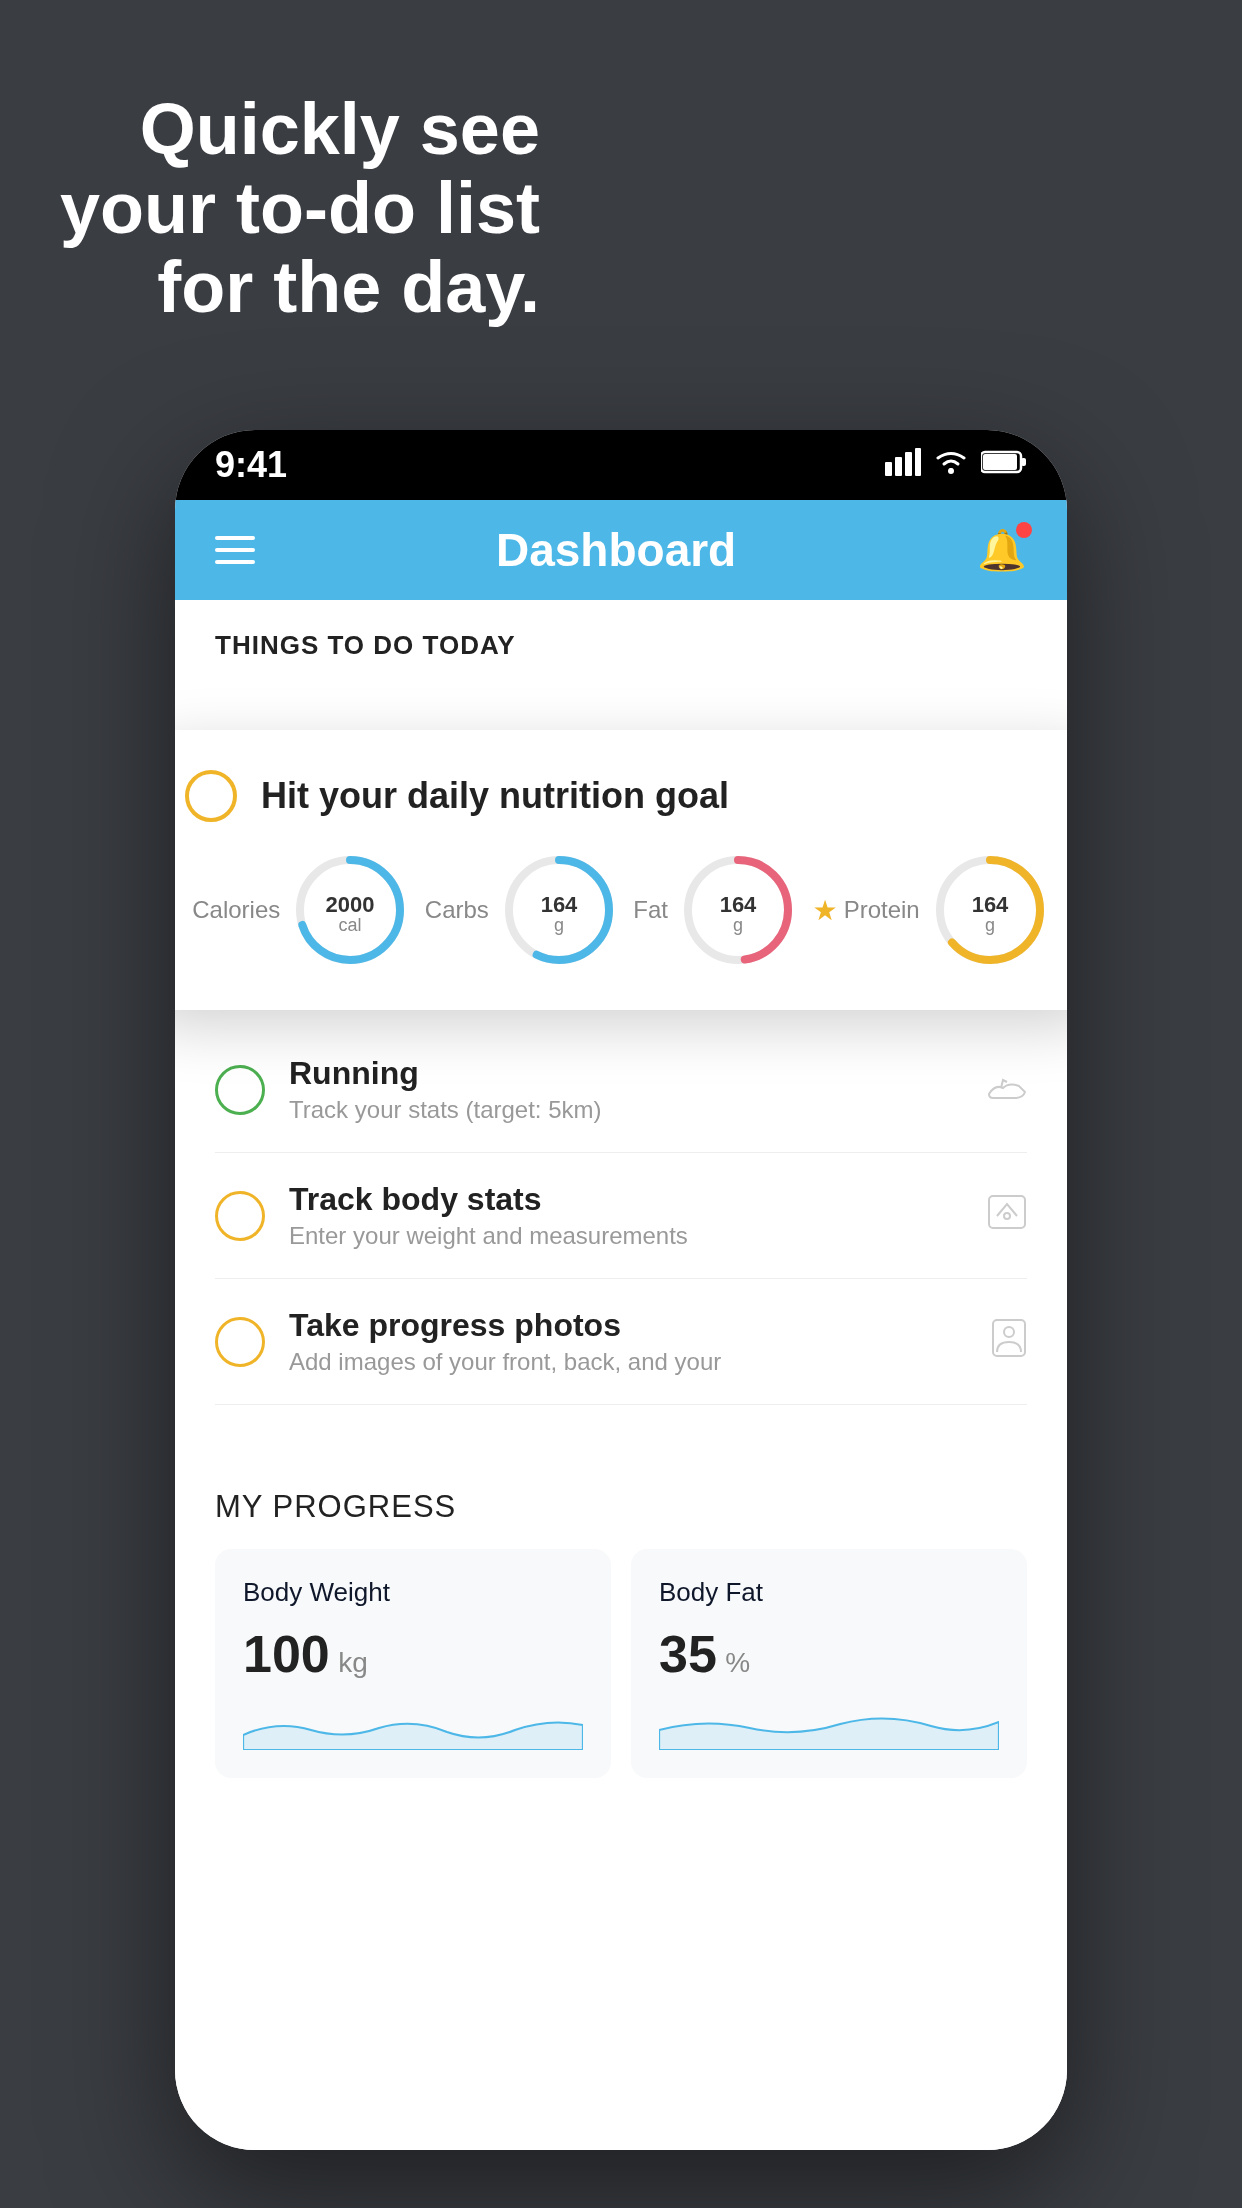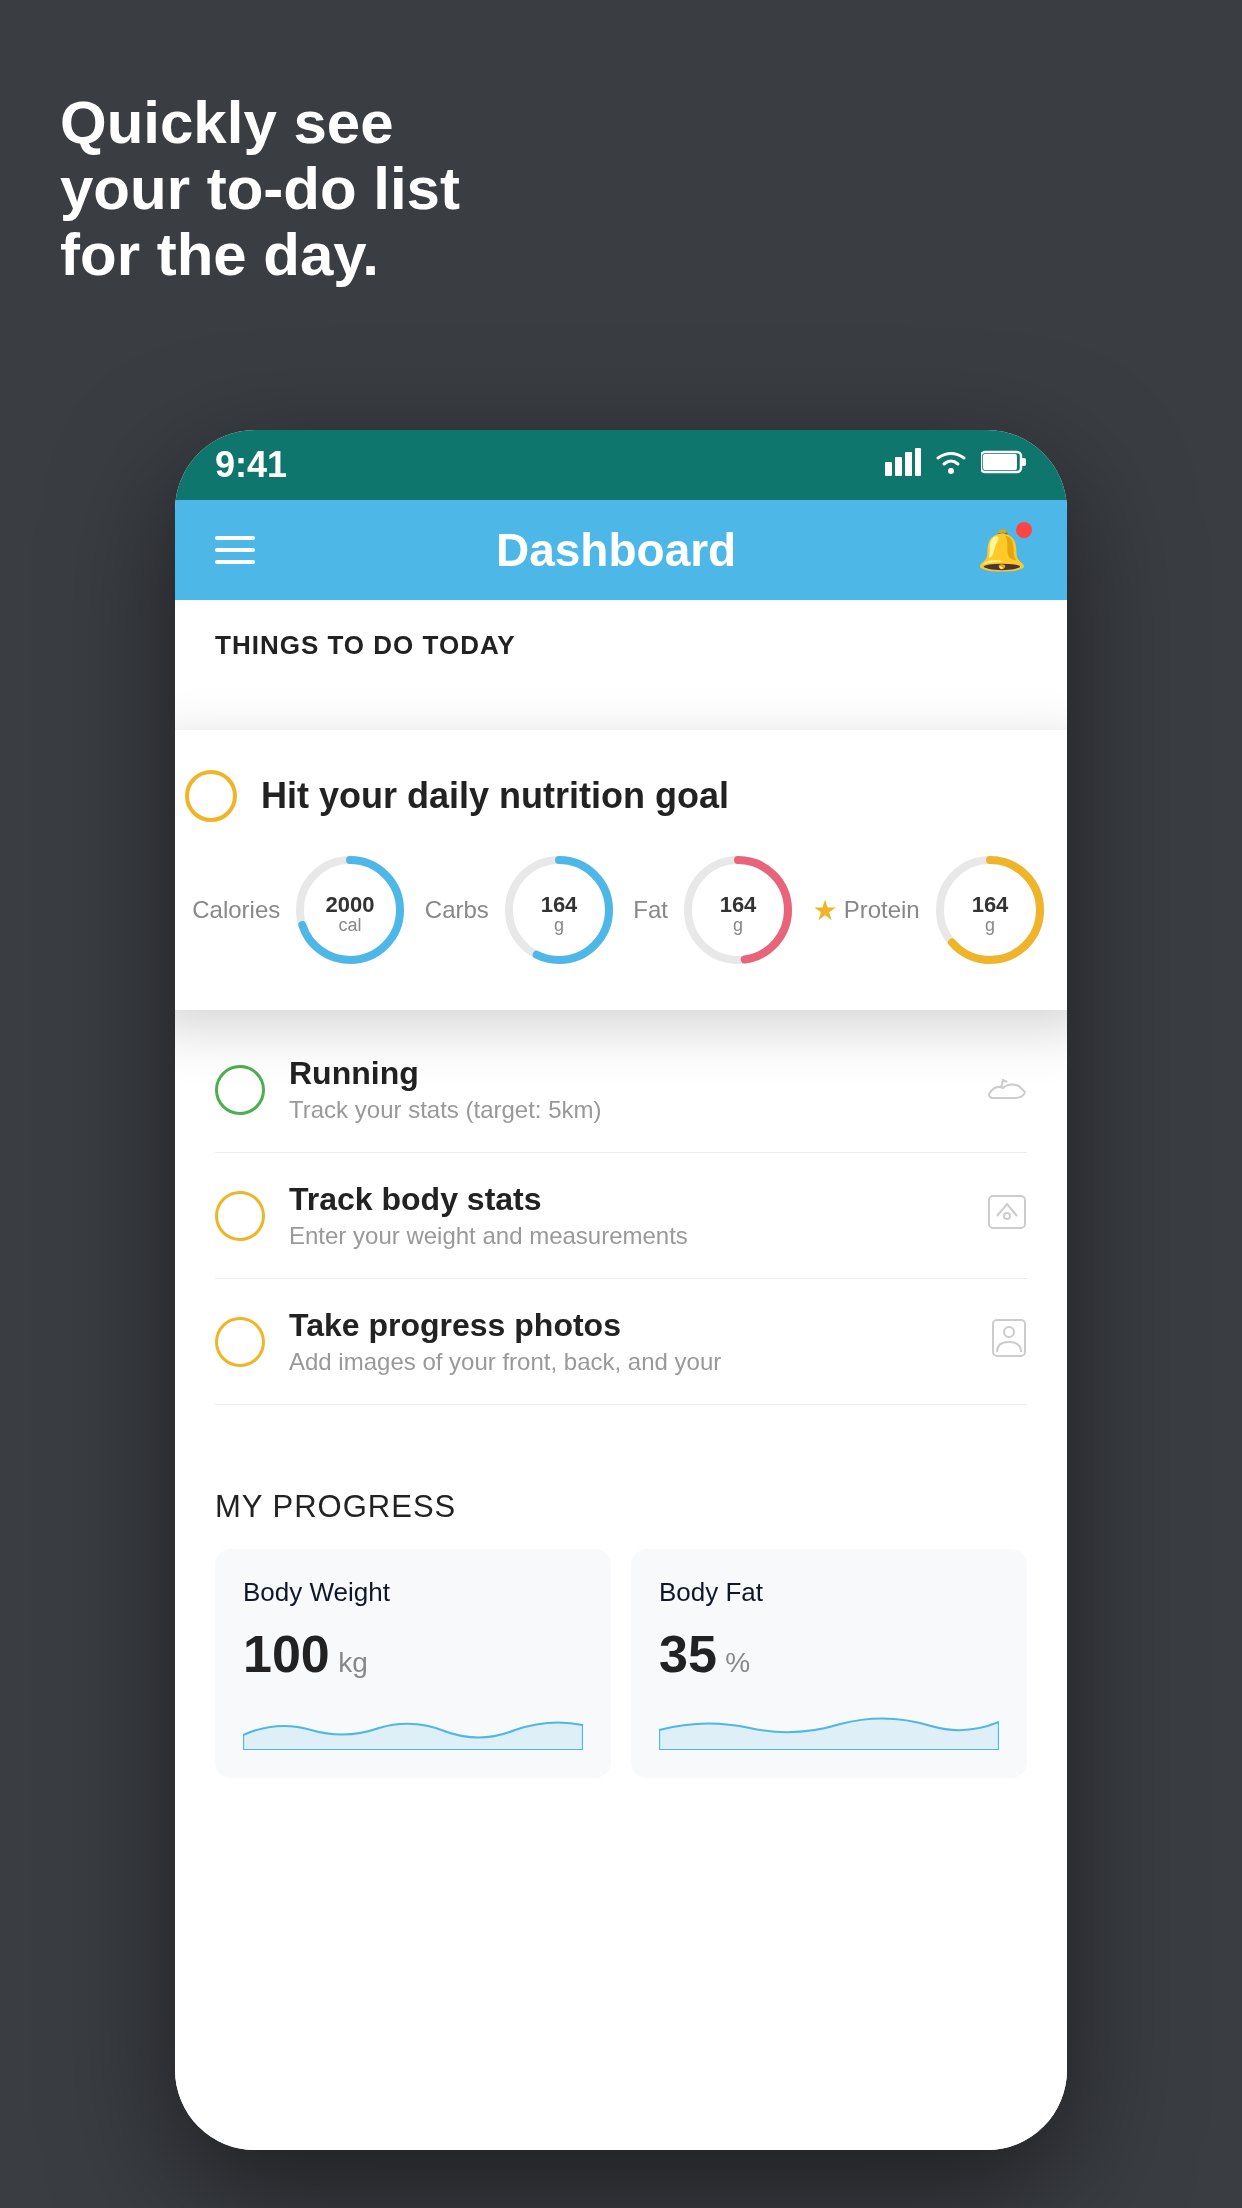--- a/index.html
+++ b/index.html
@@ -11,43 +11,44 @@
       position: relative;
       overflow: hidden;
     }
 
     
     .headline {
       position: absolute;
       top: 90px;
       left: 60px;
       color: #ffffff;
-      font-size: 60px;
+      font-size: 72px;
       font-weight: 800;
       line-height: 1.1;
       z-index: 1;
+      text-align: right;
     }
 
     
     .phone {
       position: absolute;
       top: 430px;
       left: 175px;
       width: 892px;
       height: 1720px;
       background: #f2f2f7;
       border-radius: 80px;
       overflow: hidden;
       box-shadow: 0 40px 120px rgba(0,0,0,0.5);
       z-index: 2;
     }
 
     
     .status-bar {
-      background: #0f766e;
+      background: #000000;
       height: 70px;
       display: flex;
       align-items: center;
       justify-content: space-between;
       padding: 0 40px;
     }
     .status-time {
       color: white;
       font-size: 36px;
       font-weight: 600;

